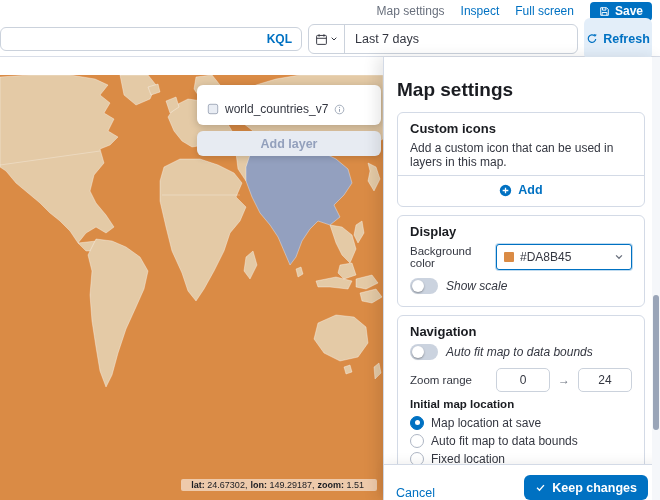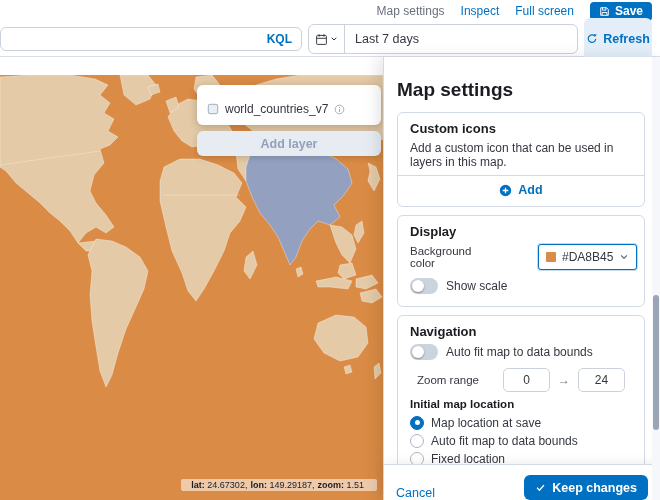--- a/index.html
+++ b/index.html
@@ -93,39 +93,39 @@
   .card{
     border:1px solid #D3DAE6; border-radius:6px; background:#fff;
     padding:8px 12px; margin-bottom:8px;
   }
   .card h3{ font-size:13px; font-weight:bold; color:#1A1C21; margin-bottom:5px; }
   .card .desc{ font-size:12px; line-height:14px; color:#343741; margin-bottom:5px; }
   .divider{ border:none; border-top:1px solid #D3DAE6; margin:6px -12px 6px; }
   .add-row{ display:flex; align-items:center; justify-content:center; gap:6px; cursor:pointer; height:16px; }
   .add-row span{ color:#0071C2; font-size:12.5px; font-weight:bold; }
 
-  .form-row{ display:flex; align-items:center; margin-bottom:6px;gap:42px; }
+  .form-row{ display:flex; align-items:center; margin-bottom:6px; }
   .form-label{ flex:0 0 86px; font-size:11.5px; color:#343741; }
   .color-combo{
     flex:1; height:26px; border:1px solid #0071C2; border-radius:3px;
     box-shadow:0 0 0 1px rgba(0,113,194,0.25);
     display:flex; align-items:center; gap:6px; padding:0 7px; cursor:pointer; background:#fff;
   }
   .swatch{ width:10px; height:10px; background:#DA8B45; border-radius:1px; flex:none; }
   .combo-value{ flex:1; font-size:12px; color:#343741; }
 
   .switch-row{ display:flex; align-items:center; gap:8px; margin:8px 0 4px; }
   .switch{ width:28px; height:16px; border-radius:8px; background:#CBD3DF; position:relative; flex:none; cursor:pointer; }
   .switch::after{
     content:''; position:absolute; left:2px; top:2px; width:12px; height:12px;
     border-radius:50%; background:#fff; box-shadow:0 1px 2px rgba(0,0,0,0.35);
   }
-  .switch-label{ font-size:12px; color:#343741; }
-
-  .zoom-row{ display:flex; align-items:center; margin:8px 7px 6px; }
+  .switch-label{ font-size:12px; color:#343741;font-style:italic; }
+
+  .zoom-row{ display:flex; align-items:center; margin:8px 0 6px; }
   .num-input{
     flex:1; height:24px; border:1px solid #CBD2DC; border-radius:5px; background:#fff;
     display:flex; align-items:center; justify-content:center; font-size:12px; cursor:text;
   }
   .zoom-arrow{ margin:0 8px; color:#69707D; font-size:12px; }
 
   .mini-label{ font-size:11.5px; font-weight:bold; color:#1A1C21; margin:6px 0 5px; }
   .radio-row{ display:flex; align-items:center; gap:7px; margin-bottom:3px; height:15px; cursor:pointer; }
   .radio{ width:14px; height:14px; border-radius:50%; border:1px solid #AEB6C4; background:#fff; flex:none; position:relative; }
   .radio.selected{ background:#0071C2; border-color:#0071C2; }

